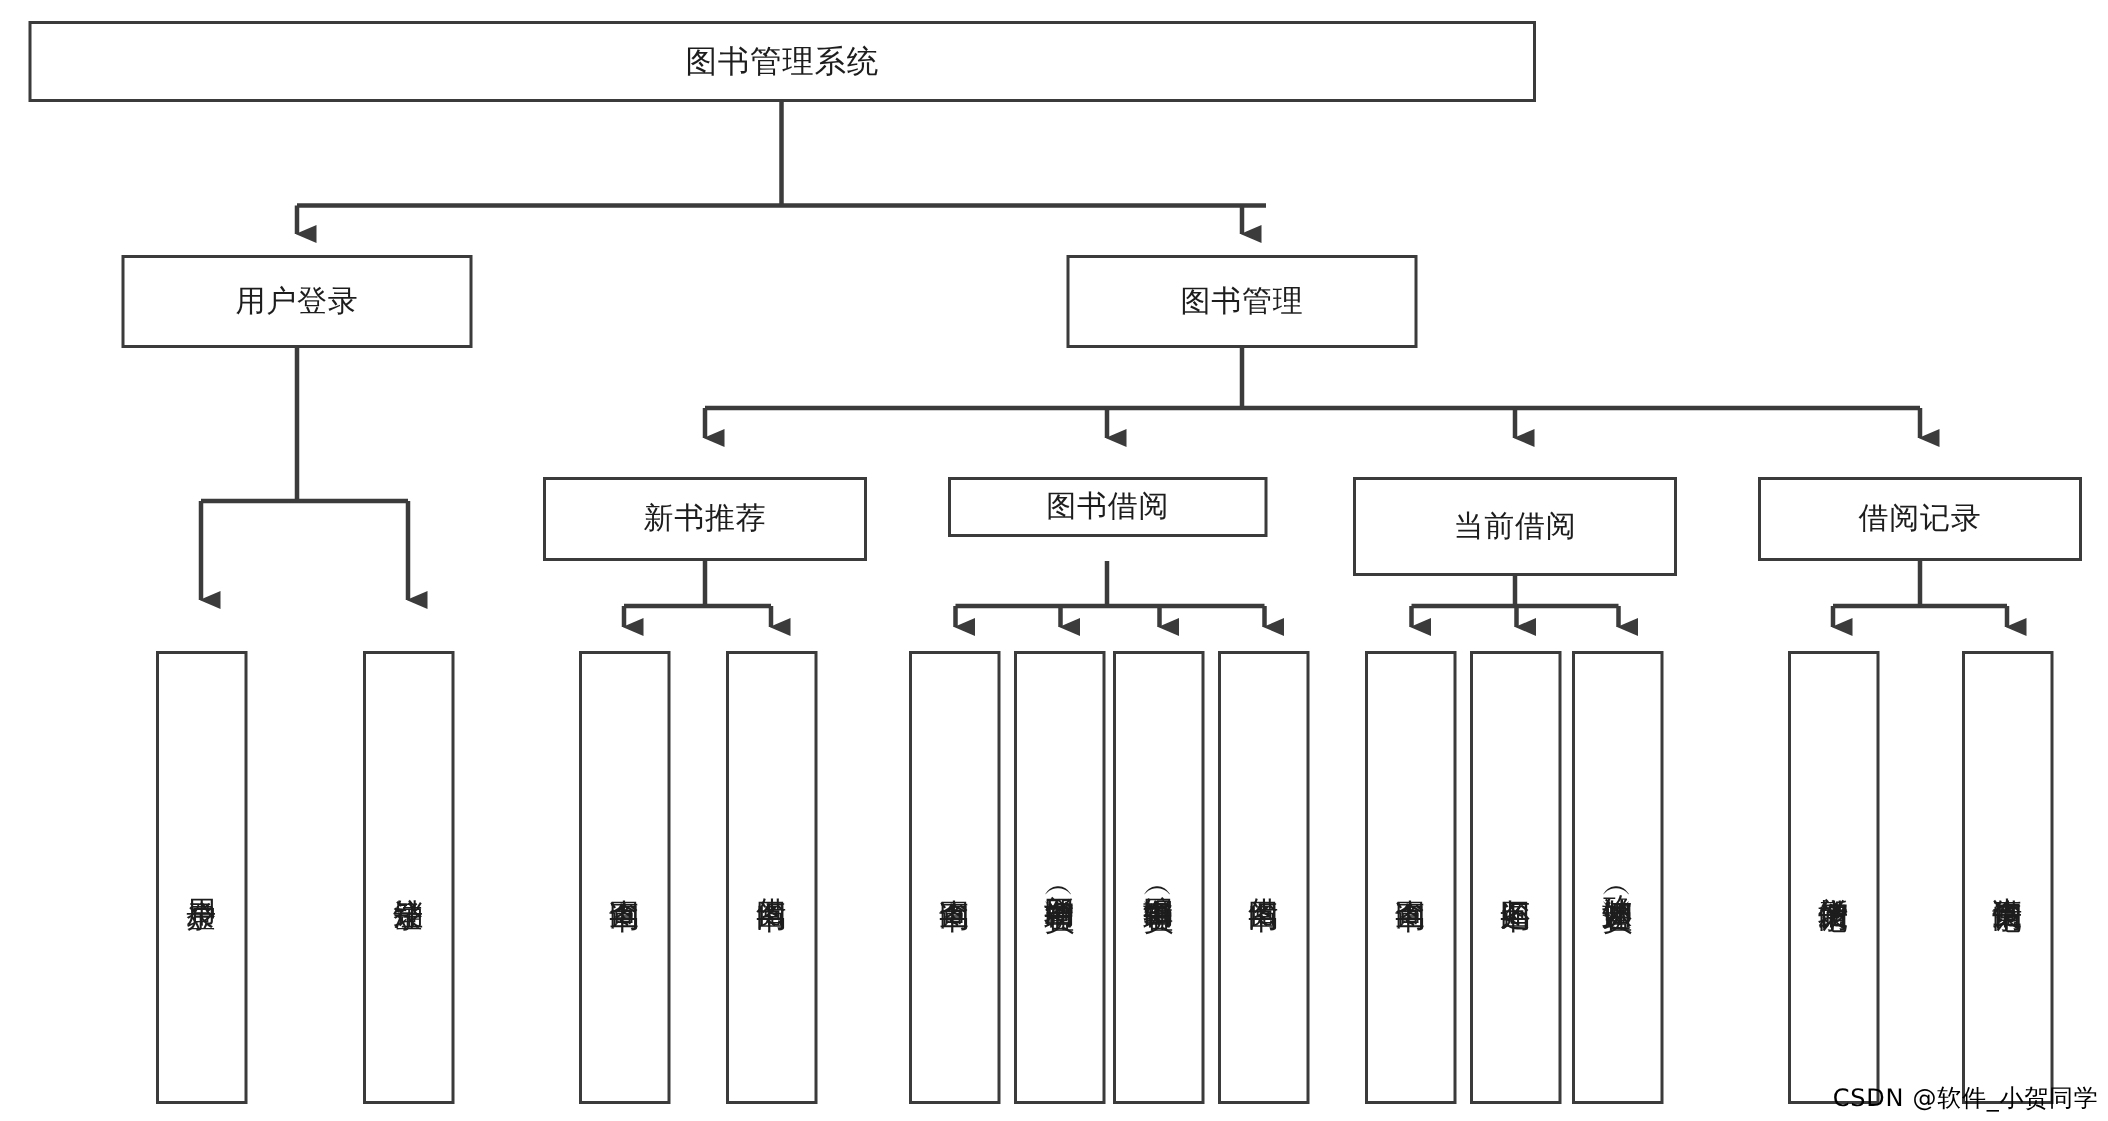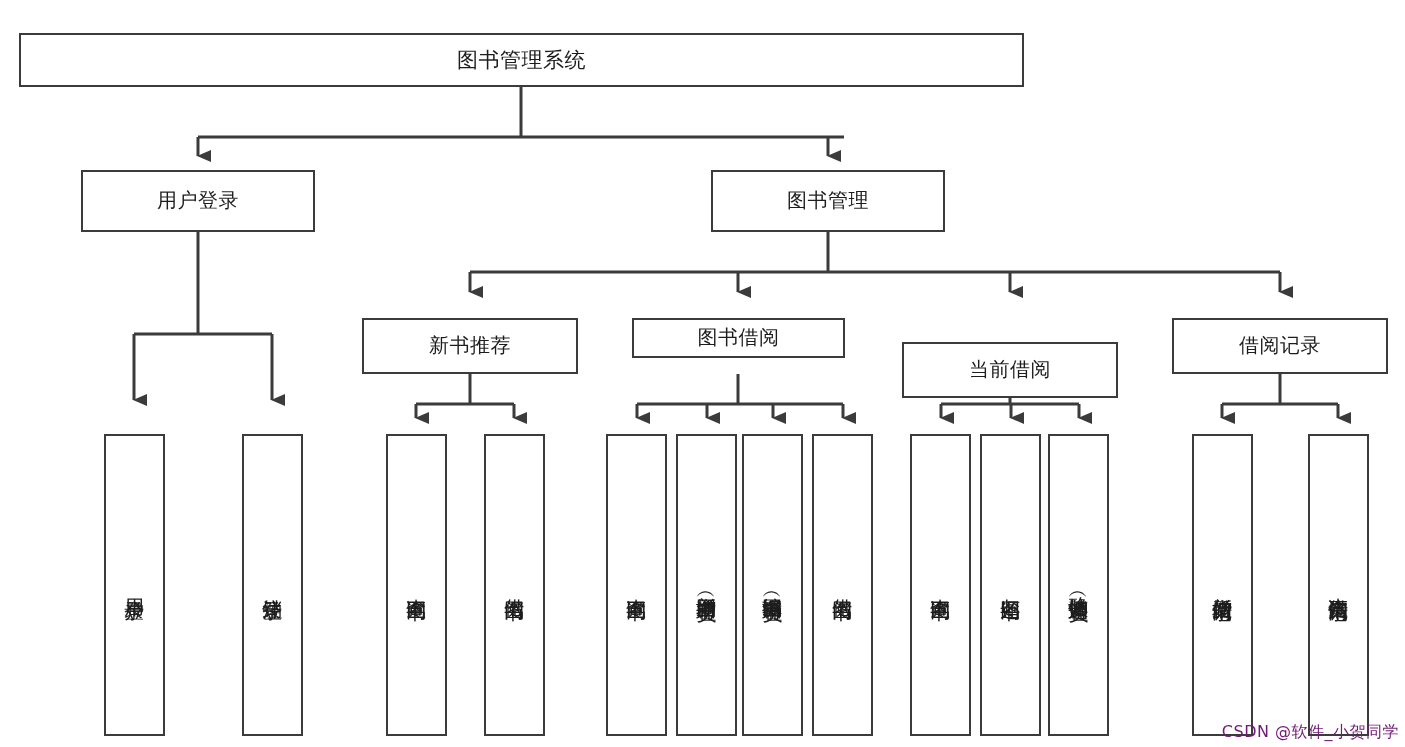--- a/index.html
+++ b/index.html
@@ -53,21 +53,21 @@
     line-height:1.32;
     letter-spacing:1px;
     white-space:normal;
     max-height:270px;
   }
   .watermark{
     position:absolute;
     right:6px;
     bottom:4px;
     font-size:16px;
-    color:#701a75;
+    color:#000000;
     letter-spacing:0.5px;
     z-index:5;
     white-space:nowrap;
   }
 </style>
 </head>
 <body>
 
 <div id="canvas">
 
@@ -114,38 +114,38 @@
       <path d="M1011,404 L1011,418" marker-end="url(#arrow)"></path>
       <path d="M1079,404 L1079,418" marker-end="url(#arrow)"></path>
 
       <path d="M1280,374 L1280,404"></path>
       <path d="M1222,404 L1338,404"></path>
       <path d="M1222,404 L1222,418" marker-end="url(#arrow)"></path>
       <path d="M1338,404 L1338,418" marker-end="url(#arrow)"></path>
     </g>
   </svg>
 
-  <div class="node root" style="left:19px; top:14px; width:1005px; height:54px;margin-top:19px;">
+  <div class="node root" style="left:19px; top:14px; width:1005px; height:54px;">
     <span class="label">图书管理系统</span>
   </div>
 
   <div class="node" style="left:81px; top:170px; width:234px; height:62px;">
     <span class="label">用户登录</span>
   </div>
   <div class="node" style="left:362px; top:318px; width:216px; height:56px;">
     <span class="label">新书推荐</span>
   </div>
 
   <div class="node" style="left:711px; top:170px; width:234px; height:62px;">
     <span class="label">图书管理</span>
   </div>
   <div class="node" style="left:632px; top:318px; width:213px; height:40px;">
     <span class="label">图书借阅</span>
   </div>
-  <div class="node" style="left:902px; top:318px; width:216px; height:56px;margin-top:24px;">
+  <div class="node" style="left:902px; top:318px; width:216px; height:66px;">
     <span class="label">当前借阅</span>
   </div>
   <div class="node" style="left:1172px; top:318px; width:216px; height:56px;">
     <span class="label">借阅记录</span>
   </div>
 
   <div class="node leaf" style="left:104px; top:434px; width:61px; height:302px;">
     <span class="label">用户登录</span>
   </div>
   <div class="node leaf" style="left:242px; top:434px; width:61px; height:302px;">

